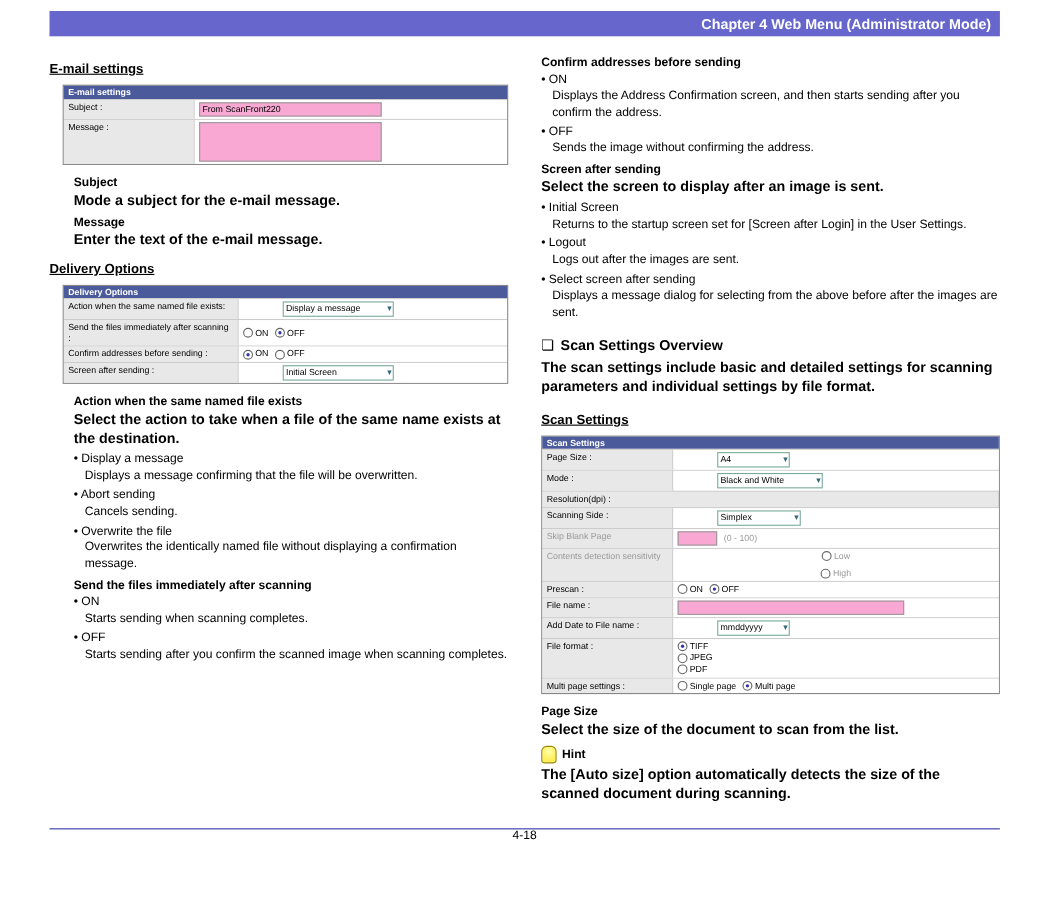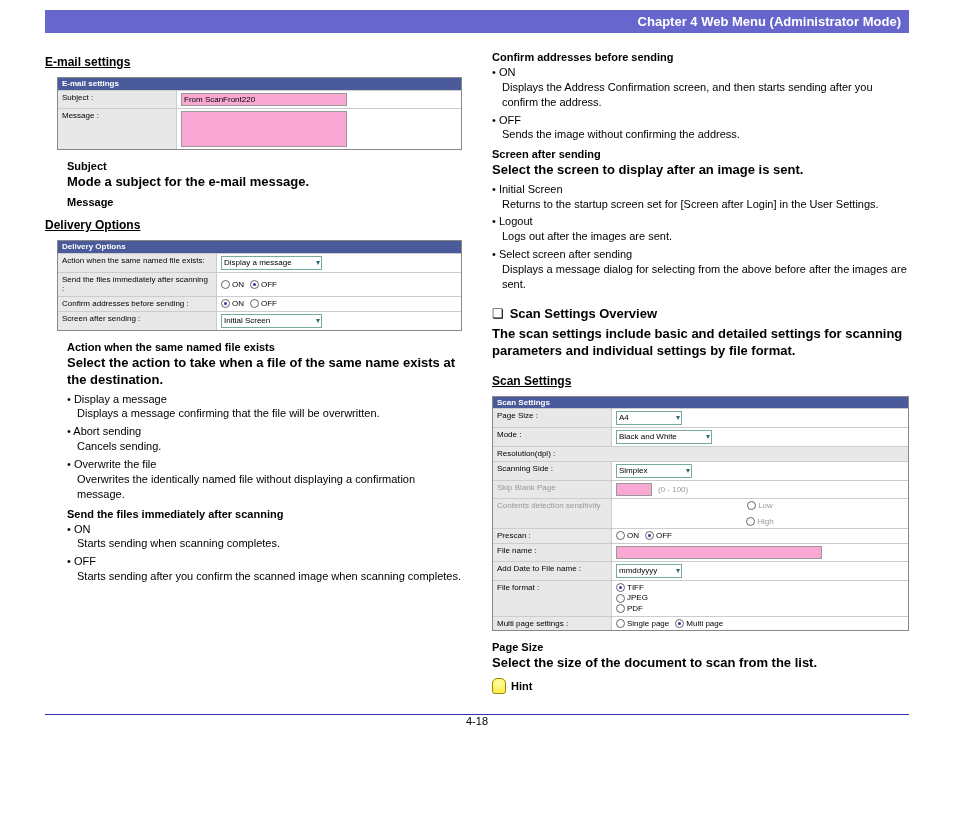--- a/index.html
+++ b/index.html
@@ -81,20 +81,21 @@
   .shot-select {
     border: 1px solid #7a9;
     background: #fff;
     height: 12px;
     min-width: 60px;
     font-size: 8px;
     line-height: 12px;
     padding: 0 2px;
     position: relative;
     display: inline-block;
+    margin-left: 36px;
   }
   .shot-select::after {
     content: '▾';
     position: absolute;
     right: 1px;
     top: 0;
     color: #367;
   }
   .shot-radio {
     display: inline-flex;
@@ -194,20 +195,21 @@
           <div class="shot-value">
               <div class="shot-input" style="height:34px;"></div>
             </div>
         </div>
       </div>
 
       <div class="sub-block">
         <div class="field-name">Subject</div>
         <div class="body-text">Mode a subject for the e-mail message.</div>
         <div class="field-name">Message</div>
+        <div class="body-text">Enter the text of the e-mail message.</div>
       </div>
 
       <div class="section-title">Delivery Options</div>
 
       <div class="screenshot">
         <div class="shot-header">Delivery Options</div>
         <div class="shot-row">
           <div class="shot-label" style="width:150px;">Action when the same named file exists:</div>
           <div class="shot-value">
               <span class="shot-select" style="min-width:95px;">Display a message</span>
@@ -390,18 +392,19 @@
           </div>
       </div>
 
       <div class="field-name">Page Size</div>
       <div class="body-text">Select the size of the document to scan from the list.</div>
 
       <div class="hint-row">
         <span class="hint-icon"></span>
         <span class="field-name" style="margin:0;">Hint</span>
       </div>
+      <div class="body-text">The [Auto size] option automatically detects the size of the scanned document during scanning.</div>
 
     </div>
   </div>
 
   <div class="page-footer">4-18</div>
 </div>
 
 </body></html>

